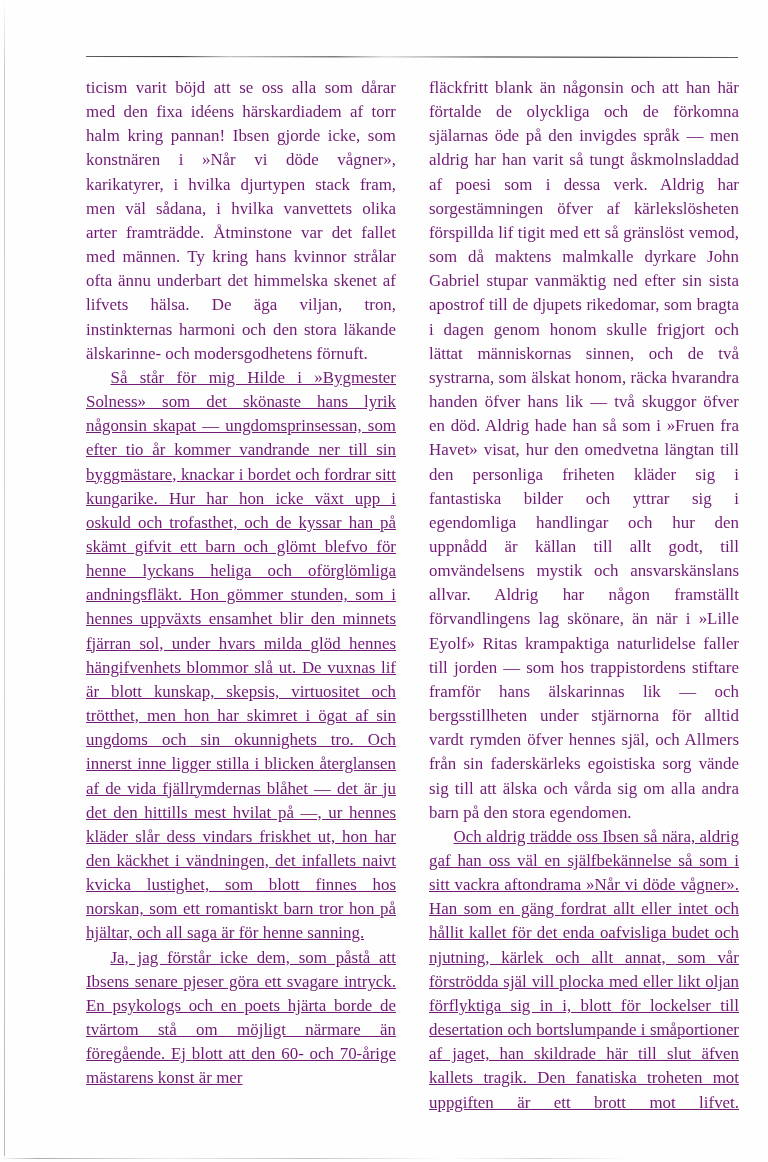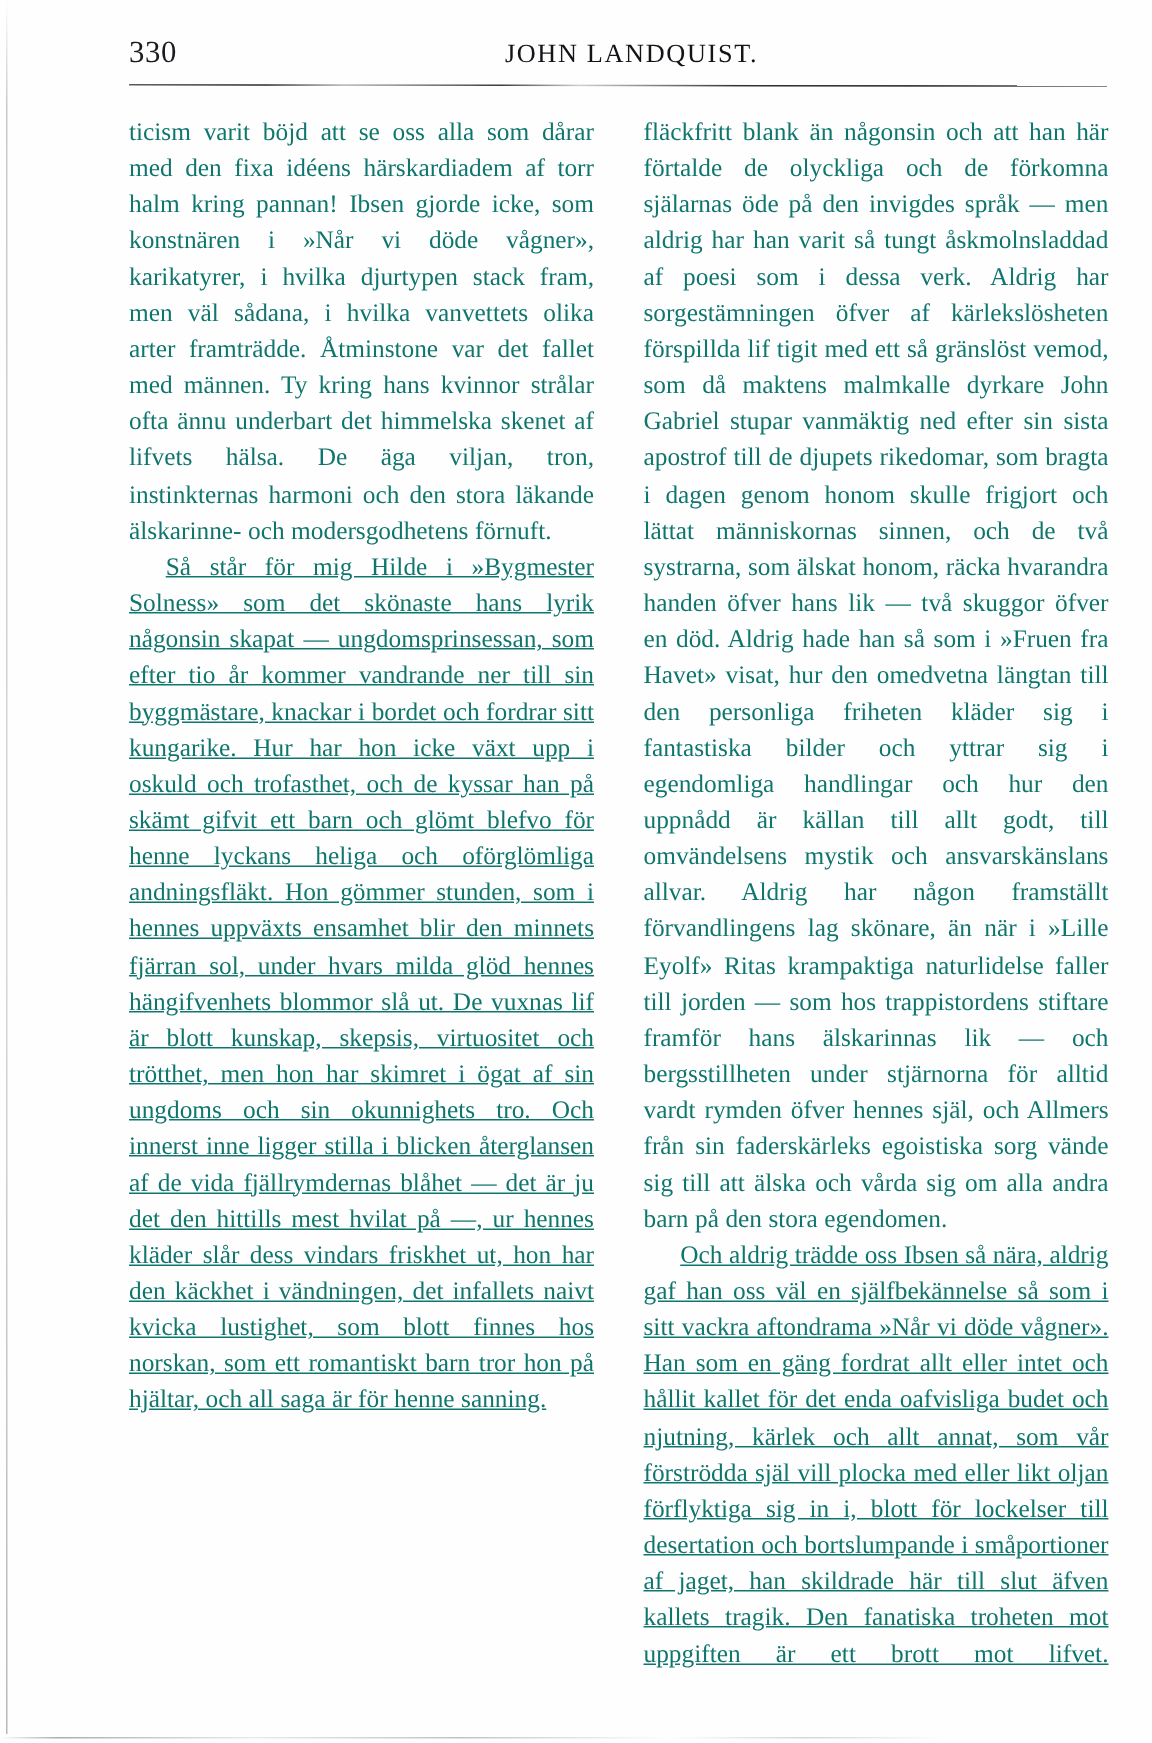--- a/index.html
+++ b/index.html
@@ -113,51 +113,48 @@
 
   .col p {
     margin: 0;
     font-size: 16.9px;
     line-height: 24.15px;
     text-align: justify;
     text-align-last: left;
     text-justify: inter-word;
     hyphens: none;
     word-spacing: 0.1px;
-    color: #0f766e;
+    color: #701a75;
   }
   .col p + p {
     text-indent: 1.45em;
     text-decoration: underline;
   }
   
   .col p.full-last { text-align-last: justify; }
 
   
   .col p { text-rendering: optimizeLegibility; }
 </style>
 </head>
 <body>
 
 <div class="page">
 
   <div class="scan-edge-left"></div>
   <div class="scan-edge-bottom"></div>
 
-  <div class="running-head">
-    <span class="folio">330</span>
-    <span class="head-title">JOHN LANDQUIST.</span>
-  </div>
   <div class="head-rule"></div>
 
   <div class="columns">
 
     <div class="col">
       <p>ticism varit böjd att se oss alla som dårar med den fixa idéens härskardiadem af torr halm kring pannan! Ibsen gjorde icke, som konstnären i »Når vi döde vågner», karikatyrer, i hvilka djurtypen stack fram, men väl sådana, i hvilka vanvettets olika arter framträdde. Åtminstone var det fallet med männen. Ty kring hans kvinnor strålar ofta ännu underbart det himmelska skenet af lifvets hälsa. De äga viljan, tron, instinkternas harmoni och den stora läkande älskarinne- och modersgodhetens förnuft.</p>
       <p>Så står för mig Hilde i »Bygmester Solness» som det skönaste hans lyrik någonsin skapat — ungdomsprinsessan, som efter tio år kommer vandrande ner till sin byggmästare, knackar i bordet och fordrar sitt kungarike. Hur har hon icke växt upp i oskuld och trofasthet, och de kyssar han på skämt gifvit ett barn och glömt blefvo för henne lyckans heliga och oförglömliga andningsfläkt. Hon gömmer stunden, som i hennes uppväxts ensamhet blir den minnets fjärran sol, under hvars milda glöd hennes hängifvenhets blommor slå ut. De vuxnas lif är blott kunskap, skepsis, virtuositet och trötthet, men hon har skimret i ögat af sin ungdoms och sin okunnighets tro. Och innerst inne ligger stilla i blicken återglansen af de vida fjällrymdernas blåhet — det är ju det den hittills mest hvilat på —, ur hennes kläder slår dess vindars friskhet ut, hon har den käckhet i vändningen, det infallets naivt kvicka lustighet, som blott finnes hos norskan, som ett romantiskt barn tror hon på hjältar, och all saga är för henne sanning.</p>
+      <p>Ja, jag förstår icke dem, som påstå att Ibsens senare pjeser göra ett svagare intryck. En psykologs och en poets hjärta borde de tvärtom stå om möjligt närmare än föregående. Ej blott att den 60- och 70-årige mästarens konst är mer</p>
     </div>
 
     <div class="col">
       <p>fläckfritt blank än någonsin och att han här förtalde de olyckliga och de förkomna själarnas öde på den invigdes språk — men aldrig har han varit så tungt åskmolnsladdad af poesi som i dessa verk. Aldrig har sorgestämningen öfver af kärlekslösheten förspillda lif tigit med ett så gränslöst vemod, som då maktens malmkalle dyrkare John Gabriel stupar vanmäktig ned efter sin sista apostrof till de djupets rikedomar, som bragta i dagen genom honom skulle frigjort och lättat människornas sinnen, och de två systrarna, som älskat honom, räcka hvarandra handen öfver hans lik — två skuggor öfver en död. Aldrig hade han så som i »Fruen fra Havet» visat, hur den omedvetna längtan till den personliga friheten kläder sig i fantastiska bilder och yttrar sig i egendomliga handlingar och hur den uppnådd är källan till allt godt, till omvändelsens mystik och ansvarskänslans allvar. Aldrig har någon framställt förvandlingens lag skönare, än när i »Lille Eyolf» Ritas krampaktiga naturlidelse faller till jorden — som hos trappistordens stiftare framför hans älskarinnas lik — och bergsstillheten under stjärnorna för alltid vardt rymden öfver hennes själ, och Allmers från sin faderskärleks egoistiska sorg vände sig till att älska och vårda sig om alla andra barn på den stora egendomen.</p>
       <p class="full-last">Och aldrig trädde oss Ibsen så nära, aldrig gaf han oss väl en själfbekännelse så som i sitt vackra aftondrama »Når vi döde vågner». Han som en gäng fordrat allt eller intet och hållit kallet för det enda oafvisliga budet och njutning, kärlek och allt annat, som vår förströdda själ vill plocka med eller likt oljan förflyktiga sig in i, blott för lockelser till desertation och bortslumpande i småportioner af jaget, han skildrade här till slut äfven kallets tragik. Den fanatiska troheten mot uppgiften är ett brott mot lifvet.</p>
     </div>
 
   </div>
 
 </div>

